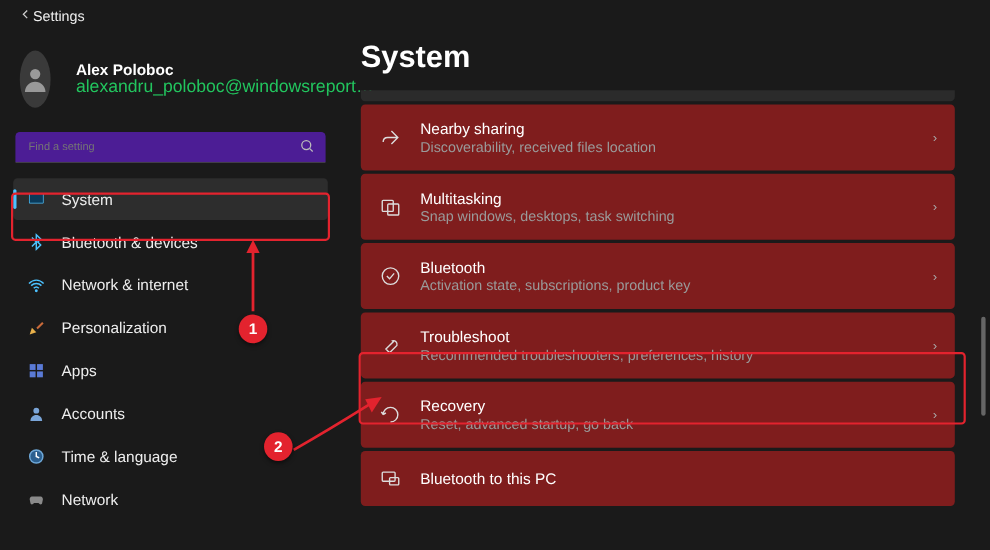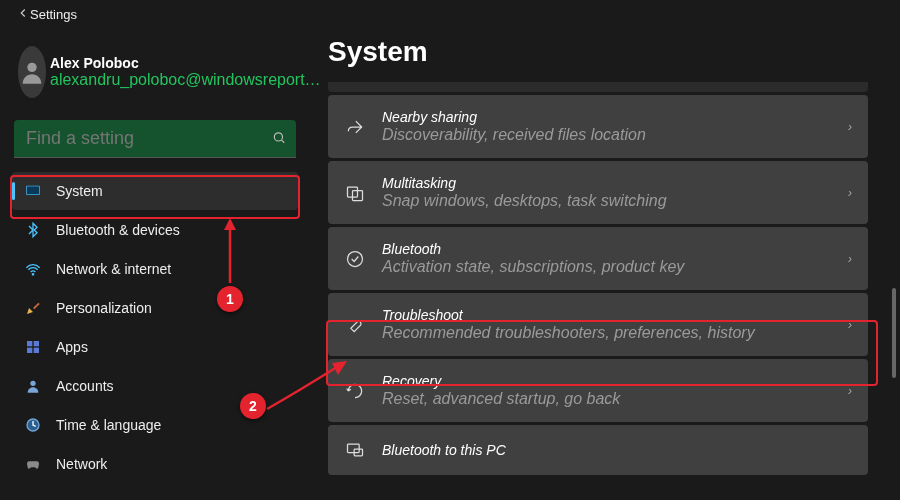--- a/index.html
+++ b/index.html
@@ -36,21 +36,21 @@
       height: calc(100% - 28px);
     }
     .sidebar {
       width: 310px;
       padding: 10px 12px 0 12px;
       flex-shrink: 0;
     }
     .profile {
       display: flex;
       align-items: center;
-      gap: 4px;
+      gap: 23px;
       padding: 8px 6px 18px 6px;
     }
     .avatar {
       width: 52px;
       height: 52px;
       border-radius: 50%;
       background: #3a3a3a;
       display: flex;
       align-items: center;
       justify-content: center;
@@ -72,26 +72,26 @@
     .profile-email {
       font-size: 16px;
       color: #22c55e;
     }
     .search-box {
       position: relative;
       margin: 4px 2px 14px 2px;
     }
     .search-box input {
       width: 100%;
-      background: #14532d;
+      background: #4c1d95;
       border: none;
       border-bottom: 1px solid #555;
       color: #aaa;
       padding: 8px 15px 8px 12px;
-      font-size: 18px;
+      font-size: 10px;
       border-radius: 4px 4px 0 0;
       outline: none;
     }
     .search-icon {
       position: absolute;
       right: 10px;
       top: 50%;
       transform: translateY(-50%);
       color: #bbb;
       font-size: 14px;
@@ -150,29 +150,28 @@
     }
     .panel-sliver {
       height: 10px;
       background: #2b2b2b;
       border-radius: 0 0 4px 4px;
       margin-bottom: 3px;
       width: 540px;
     }
     .panel {
       width: 540px;
-      background: #404040;
+      background: #7f1d1d;
       border-radius: 4px;
       display: flex;
       align-items: center;
       padding: 14px 16px;
       margin-bottom: 3px;
       cursor: pointer;
       gap: 16px;
-      font-style: italic;
     }
     .panel-icon {
       width: 22px;
       height: 22px;
       display: flex;
       align-items: center;
       justify-content: center;
       color: #ddd;
       flex-shrink: 0;
     }
@@ -186,21 +185,21 @@
     .panel-text {
       flex: 1;
       display: flex;
       flex-direction: column;
     }
     .panel-title {
       font-size: 14px;
       color: #fff;
     }
     .panel-sub {
-      font-size: 16px;
+      font-size: 13px;
       color: #9a9a9a;
       margin-top: 1px;
     }
     .panel-chevron {
       color: #aaa;
       font-size: 12px;
       flex-shrink: 0;
     }
     .scrollbar {
       position: absolute;

